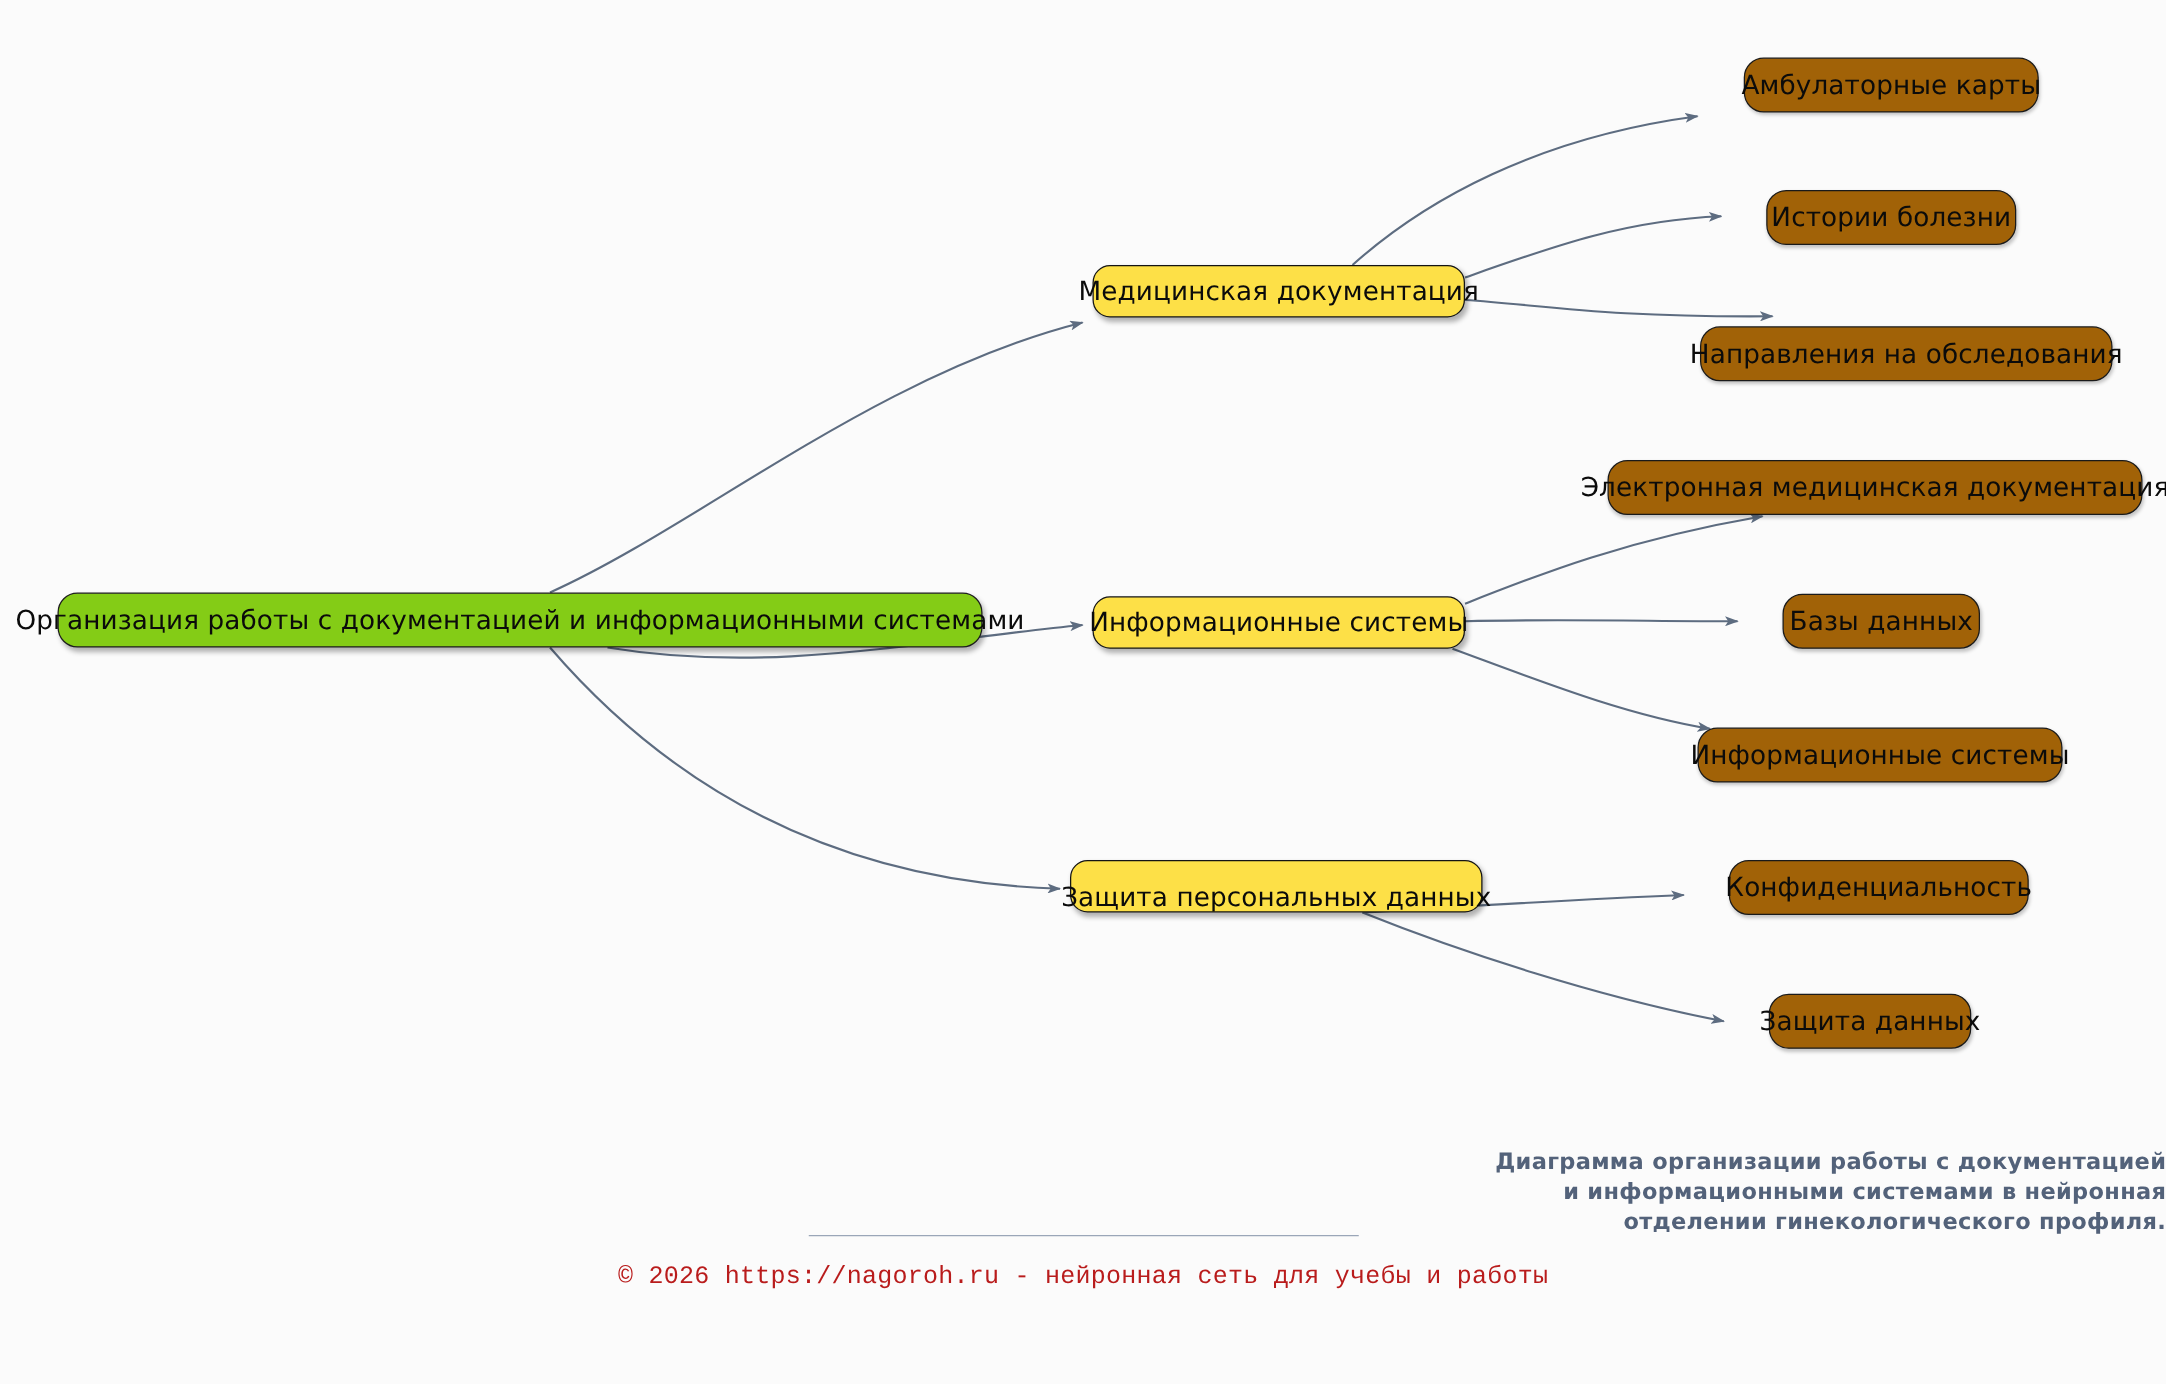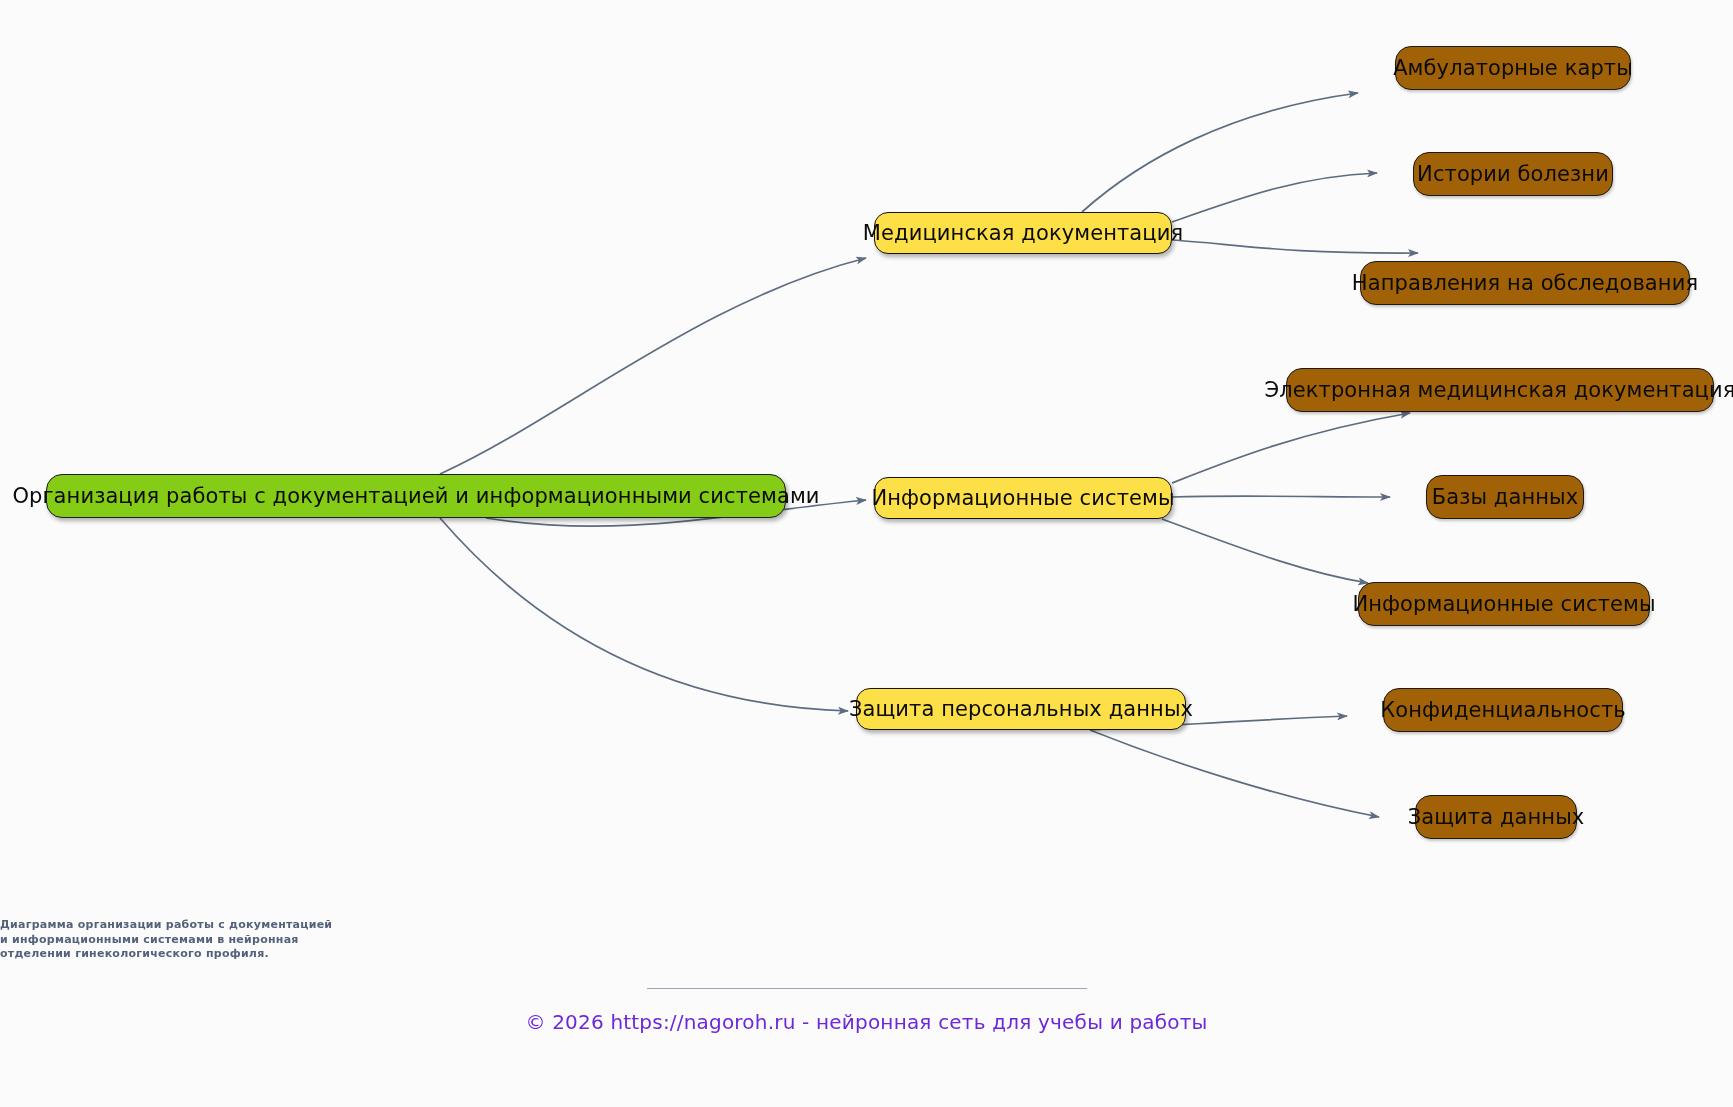--- a/index.html
+++ b/index.html
@@ -58,22 +58,22 @@
     border-color: #1a1a1a;
     border-radius: 16px;
     box-shadow: 1px 2px 3px rgba(0,0,0,0.22);
     margin-left: 28px;
   }
   #caption {
     position: absolute;
     left: 0;
     right: 0;
     top: 918px;
-    text-align: left;
-    font-size: 11px;
+    text-align: right;
+    font-size: 18px;
     font-weight: bold;
     line-height: 1.32;
     color: #53627a;
     letter-spacing: 0.25px;
   }
   #caption .cap-line { display: block; }
   #divider {
     position: absolute;
     left: 50%;
     transform: translateX(-50%);
@@ -82,22 +82,23 @@
     height: 0;
     border-top: 1.5px solid #9aa6b8;
   }
   #footer {
     position: absolute;
     left: 0;
     right: 0;
     top: 1010px;
     text-align: center;
     font-size: 20px;
-    color: #6d28d9;
+    color: #b91c1c;
     letter-spacing: 0.2px;
+    font-family: Liberation Mono, monospace;
   }
 </style>
 </head>
 <body>
 
 <div id="canvas">
 
   <svg id="edge-layer" viewBox="0 0 1733 1107" xmlns="http://www.w3.org/2000/svg">
     <defs>
       <marker id="arrowhead" markerWidth="11" markerHeight="8" refX="10" refY="4" orient="auto" markerUnits="userSpaceOnUse">
@@ -125,21 +126,21 @@
   <div class="node root" style="left:46px; top:474px; width:740px; height:44px;">
     <span>Организация работы с документацией и информационными системами</span>
   </div>
 
   <div class="node branch" style="left:874px; top:212px; width:298px; height:42px;">
     <span>Медицинская документация</span>
   </div>
   <div class="node branch" style="left:874px; top:477px; width:298px; height:42px;">
     <span>Информационные системы</span>
   </div>
-  <div class="node branch" style="left:856px; top:688px; width:330px; height:42px;">
+  <div class="node branch" style="left:856px; top:688px; width:330px; height:42px;align-items:flex-end;">
     <span>Защита персональных данных</span>
   </div>
 
   <div class="node leaf" style="left:1367px; top:46px; width:236px; height:44px;">
     <span>Амбулаторные карты</span>
   </div>
   <div class="node leaf" style="left:1385px; top:152px; width:200px; height:44px;">
     <span>Истории болезни</span>
   </div>
   <div class="node leaf" style="left:1332px; top:261px; width:330px; height:44px;">

